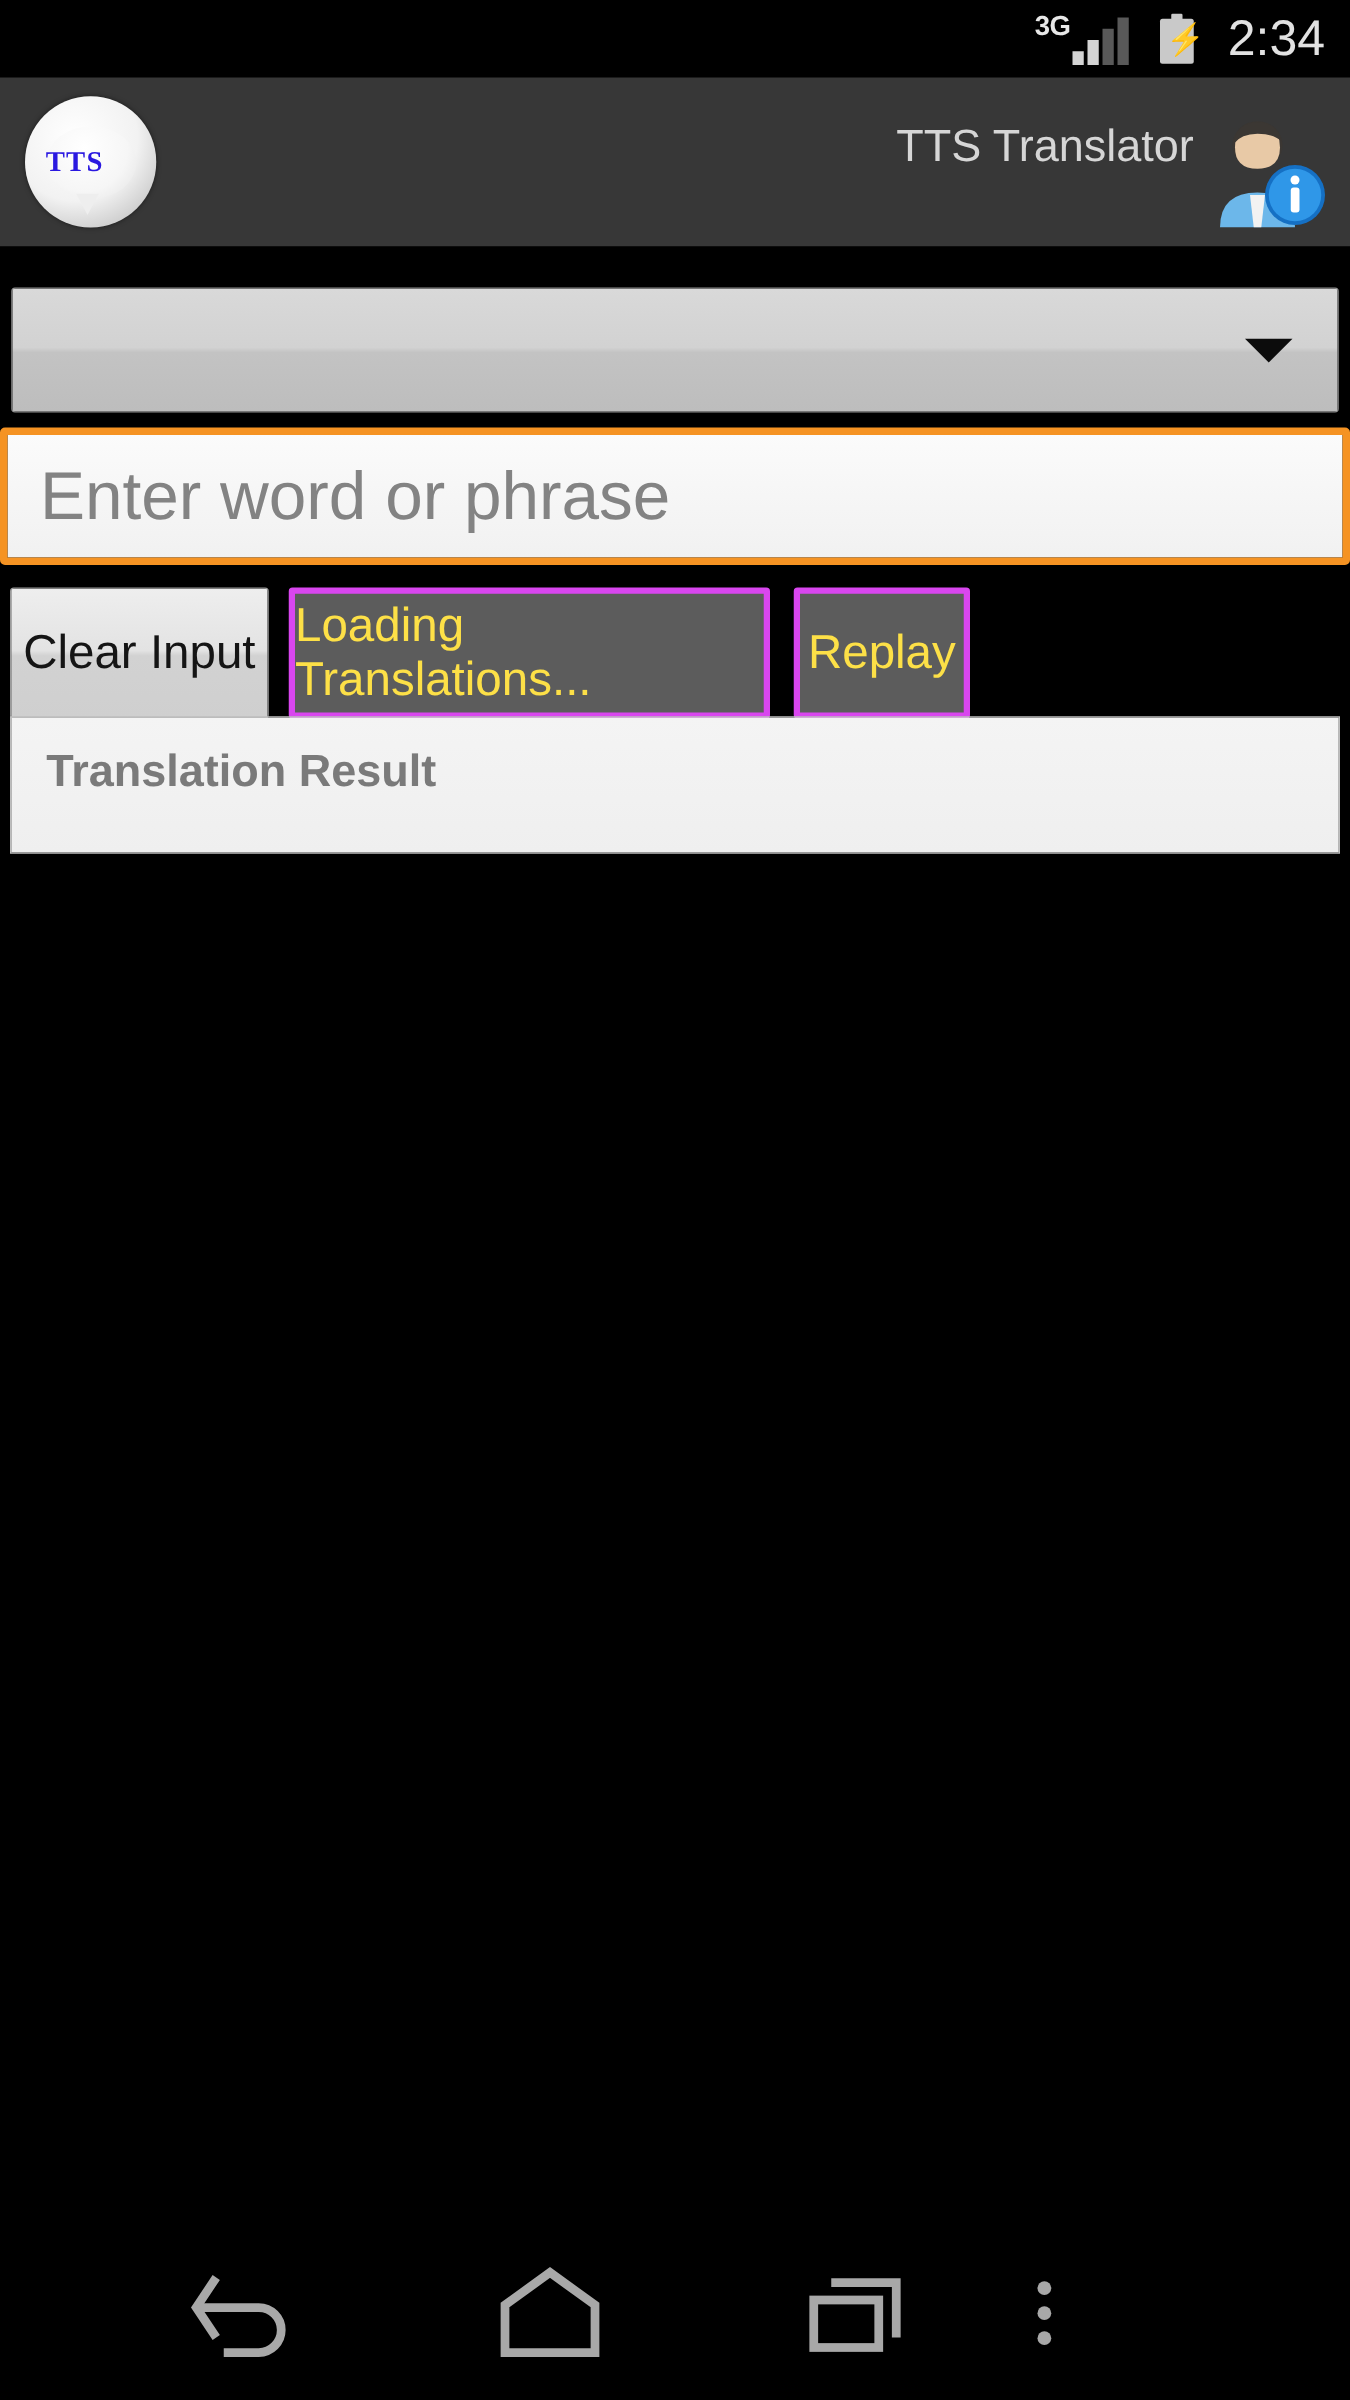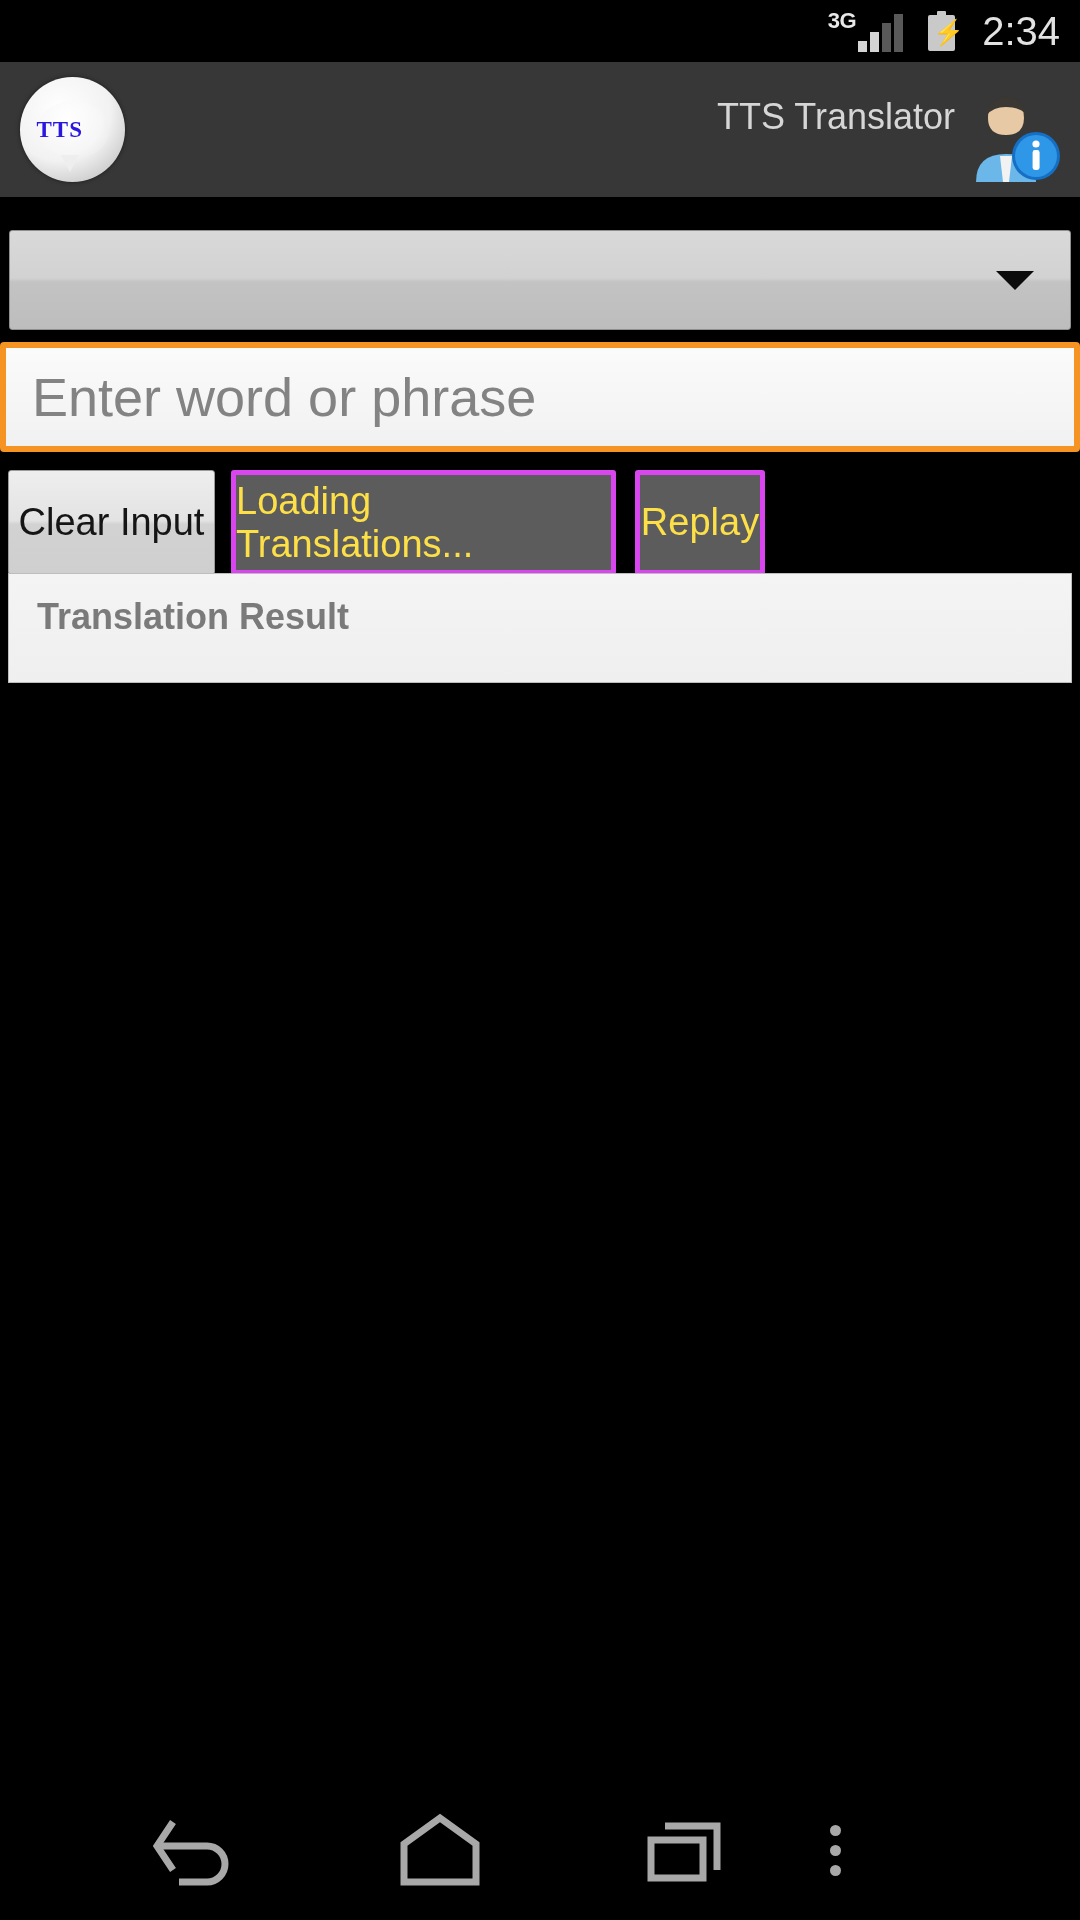--- a/index.html
+++ b/index.html
@@ -114,21 +114,21 @@
     display:flex; align-items:center; justify-content:center;
     font-size:38px; border-radius:3px;
   }
   .btn.enabled {
     background:linear-gradient(to bottom,#eeeeee 0%,#e3e3e3 48%,#d2d2d2 52%,#cfcfcf 100%);
     color:#151515; border:1px solid #9b9b9b;
   }
   .btn.disabled { background:#5c5c5c; color:#fde047; border:5px solid #d946ef; }
   #btn-clear  { left:0;   width:207px; }
   #btn-load   { left:223px; width:385px; }
-  #btn-replay { left:627px; width:130px; }
+  #btn-replay { left:627px; width:141px; }
 
   
   .result {
     position:absolute; left:8px; top:573px; width:1064px; height:110px;
     background:linear-gradient(to bottom,#f4f4f4 0%,#efefef 100%);
     border:1px solid #bdbdbd;
     display:flex; align-items:flex-start; padding:22px 0 5px 28px;
   }
   .result .label { font-size:36px; font-weight:bold; color:#7a7a7a; }
 

